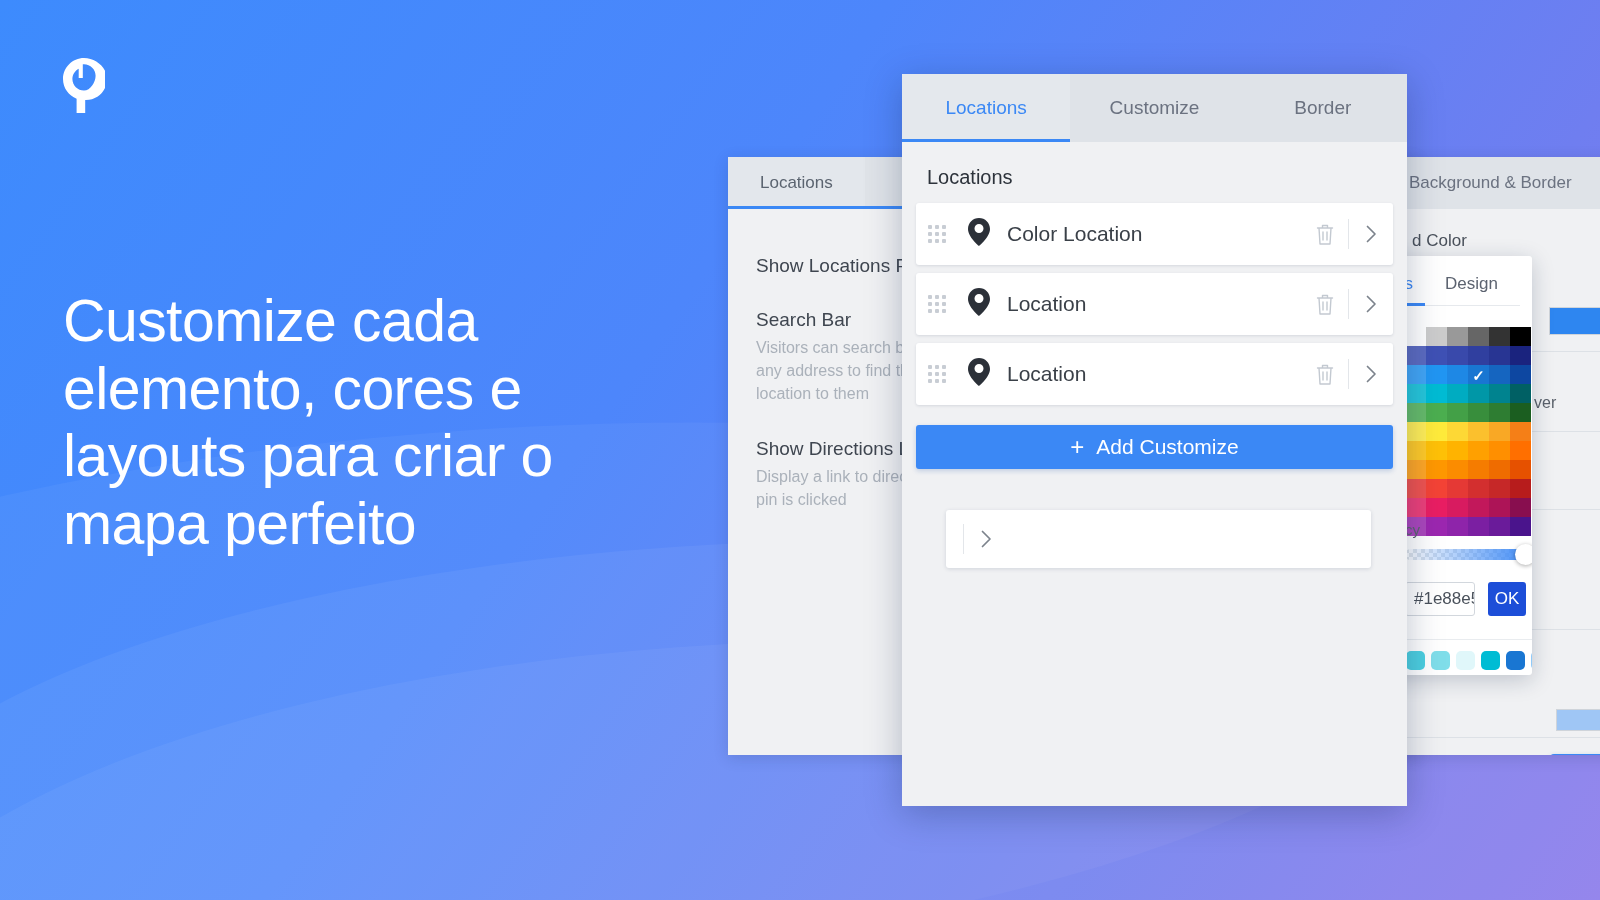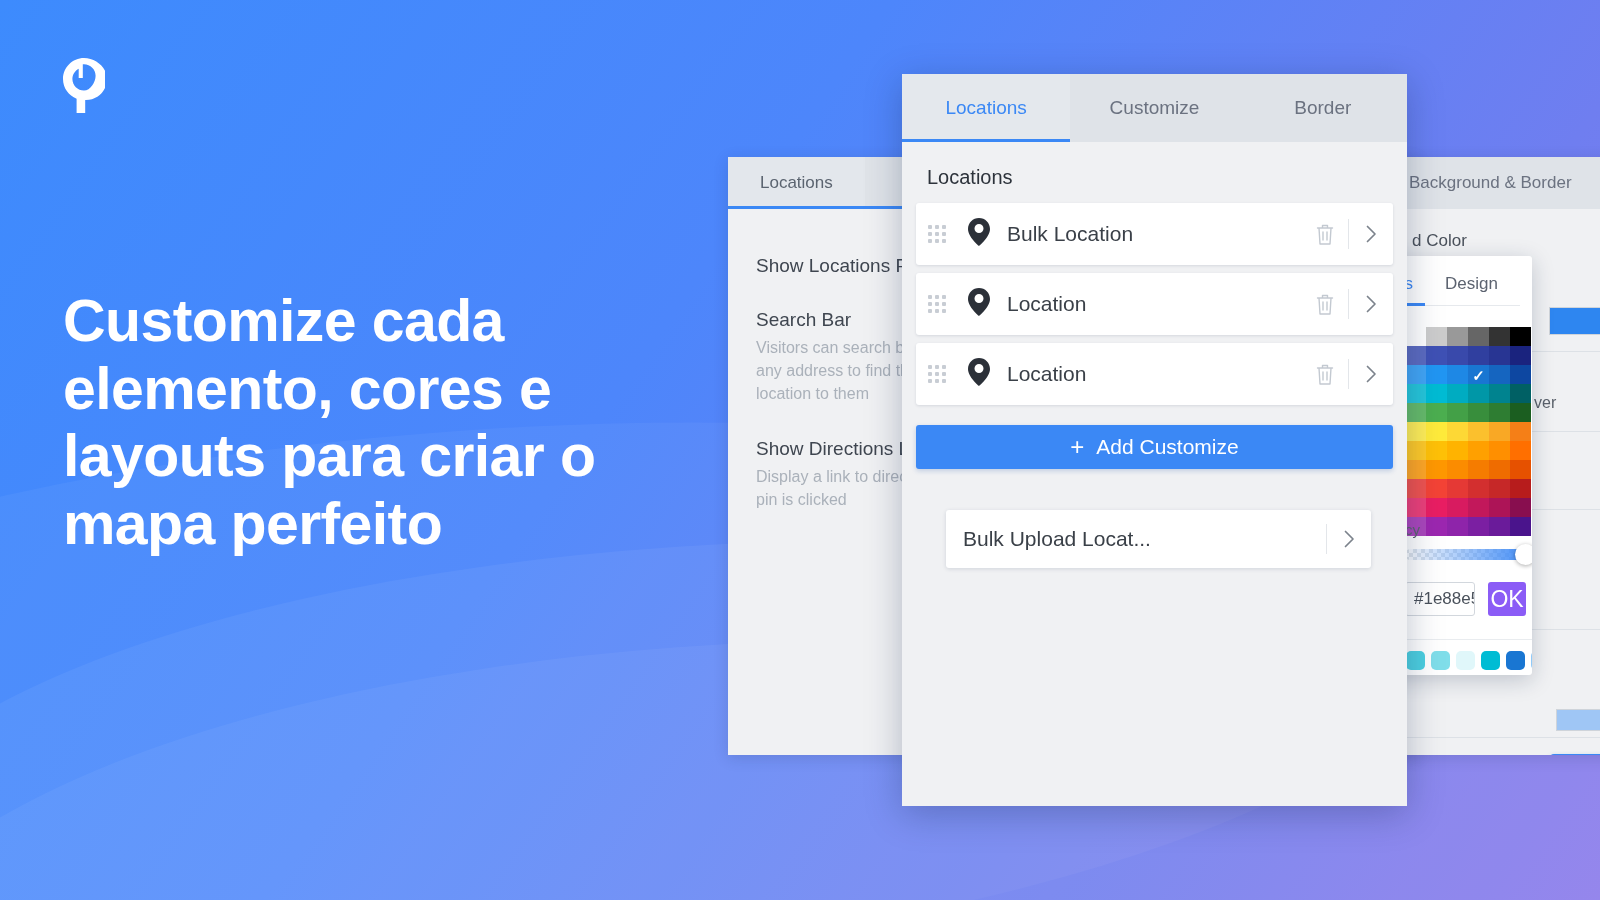--- a/index.html
+++ b/index.html
@@ -48,21 +48,21 @@
     font-size: 51px;
     font-weight: 700;
     letter-spacing: 1.2px;
   }
   .headline {
     position: absolute;
     left: 63px; top: 288px;
     width: 640px;
     color: #ffffff;
     font-size: 59px;
-    font-weight: 700;
+    font-weight: 400;
     line-height: 1.145;
     letter-spacing: -0.6px;
   }
 
   
   .back-panel {
     position: absolute;
     left: 728px; top: 157px;
     width: 690px; height: 598px;
     background: #f0f1f3;
@@ -240,23 +240,23 @@
     color: #4a515b;
     display: flex; align-items: center;
     padding-left: 8px;
     overflow: hidden;
     white-space: nowrap;
   }
   .ok-btn {
     position: absolute;
     left: 141px; top: 326px;
     width: 38px; height: 34px;
-    background: #8b5cf6;
+    background: #1d4ed8;
     border-radius: 3px;
-    color: #fff; font-size: 23px;
+    color: #fff; font-size: 17px;
     display: flex; align-items: center; justify-content: center;
   }
   .picker-rule {
     position: absolute;
     left: 0; right: 0; top: 383px;
     height: 1px; background: #e9ecef;
   }
   .recent {
     position: absolute;
     left: 34px; top: 395px;
@@ -538,21 +538,21 @@
               <i></i>
               <i></i>
               <i></i>
               <i></i>
               <i></i>
               <i></i>
             </span>
             <span class="pin-icon"><svg width="22" height="28" viewBox="0 0 22 28">
                 <path d="M11 0C4.9 0 0 4.9 0 11c0 8.2 11 17 11 17s11-8.8 11-17C22 4.9 17.1 0 11 0zm0 15a4.5 4.5 0 110-9 4.5 4.5 0 010 9z" fill="#2b3038"></path>
               </svg></span>
-            <span class="loc-name">Bulk Location</span>
+            <span class="loc-name">Color Location</span>
             <span class="trash-btn">
               <svg width="20" height="23" viewBox="0 0 20 23">
                 <path d="M2.5 5h15M7.5 5V2.5h5V5M4 5l1 16h10l1-16" fill="none" stroke="#c3c9d1" stroke-width="1.4" stroke-linecap="round" stroke-linejoin="round"></path>
                 <path d="M8 9v8M12 9v8" stroke="#c3c9d1" stroke-width="1.4" stroke-linecap="round"></path>
               </svg>
             </span>
             <span class="row-divider"></span>
             <span class="chev-btn">
               <svg width="11" height="18" viewBox="0 0 11 18">
                 <path d="M1.5 1.5L9 9l-7.5 7.5" fill="none" stroke="#7c838c" stroke-width="1.7" stroke-linecap="round" stroke-linejoin="round"></path>
@@ -618,21 +618,20 @@
             </span>
           </div>
         </div>
 
       <div class="add-btn">
         <span class="add-plus">+</span>
         <span>Add Customize</span>
       </div>
 
       <div class="bulk-row">
-        <span class="bulk-label">Bulk Upload Locat...</span>
         <span class="row-divider"></span>
         <span class="chev-btn">
           <svg width="11" height="18" viewBox="0 0 11 18">
               <path d="M1.5 1.5L9 9l-7.5 7.5" fill="none" stroke="#7c838c" stroke-width="1.7" stroke-linecap="round" stroke-linejoin="round"></path>
             </svg>
         </span>
       </div>
     </div>
   </div>
 

